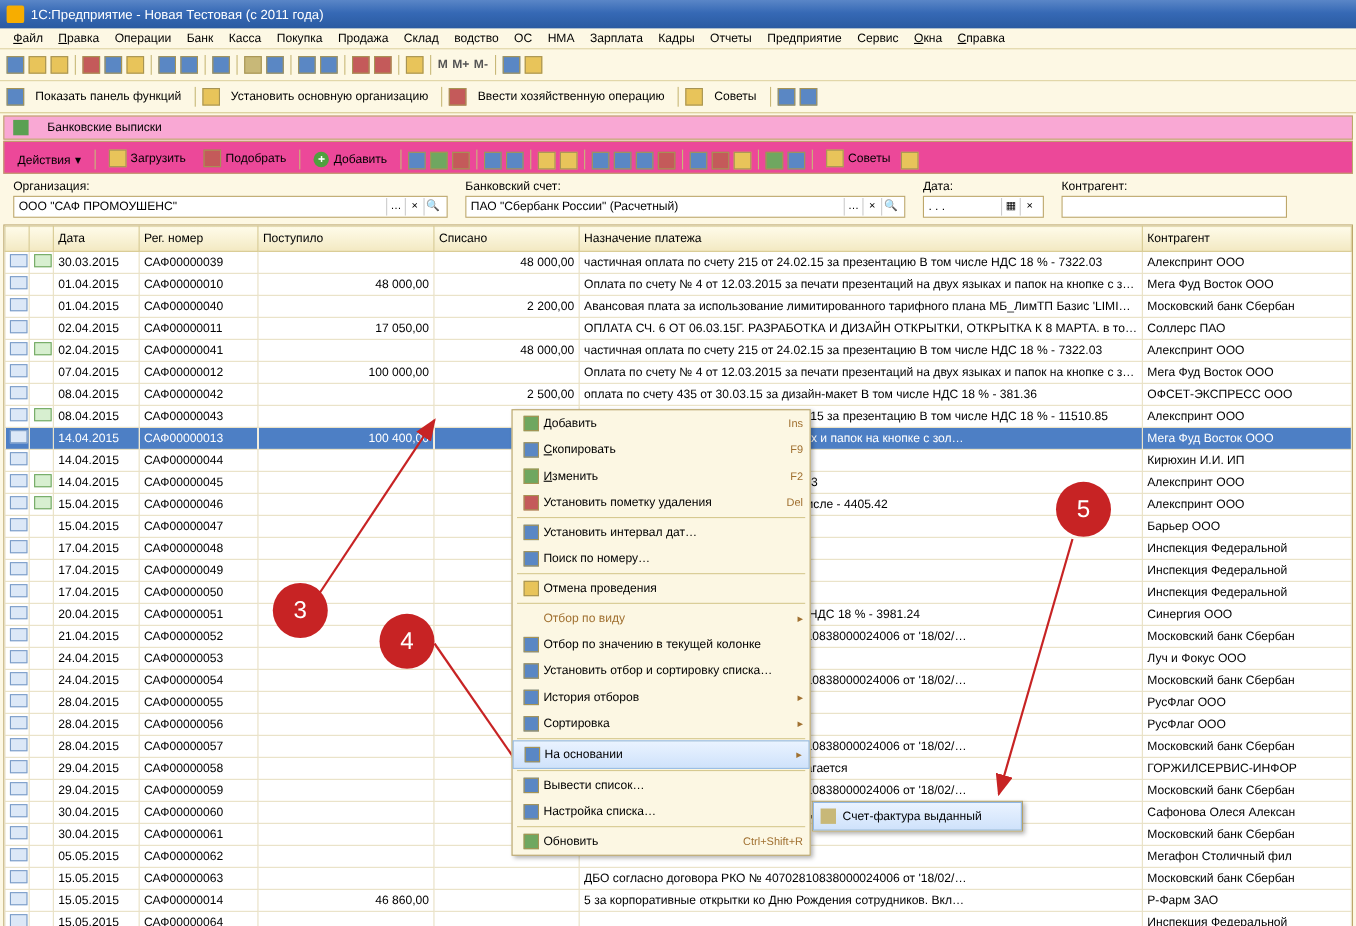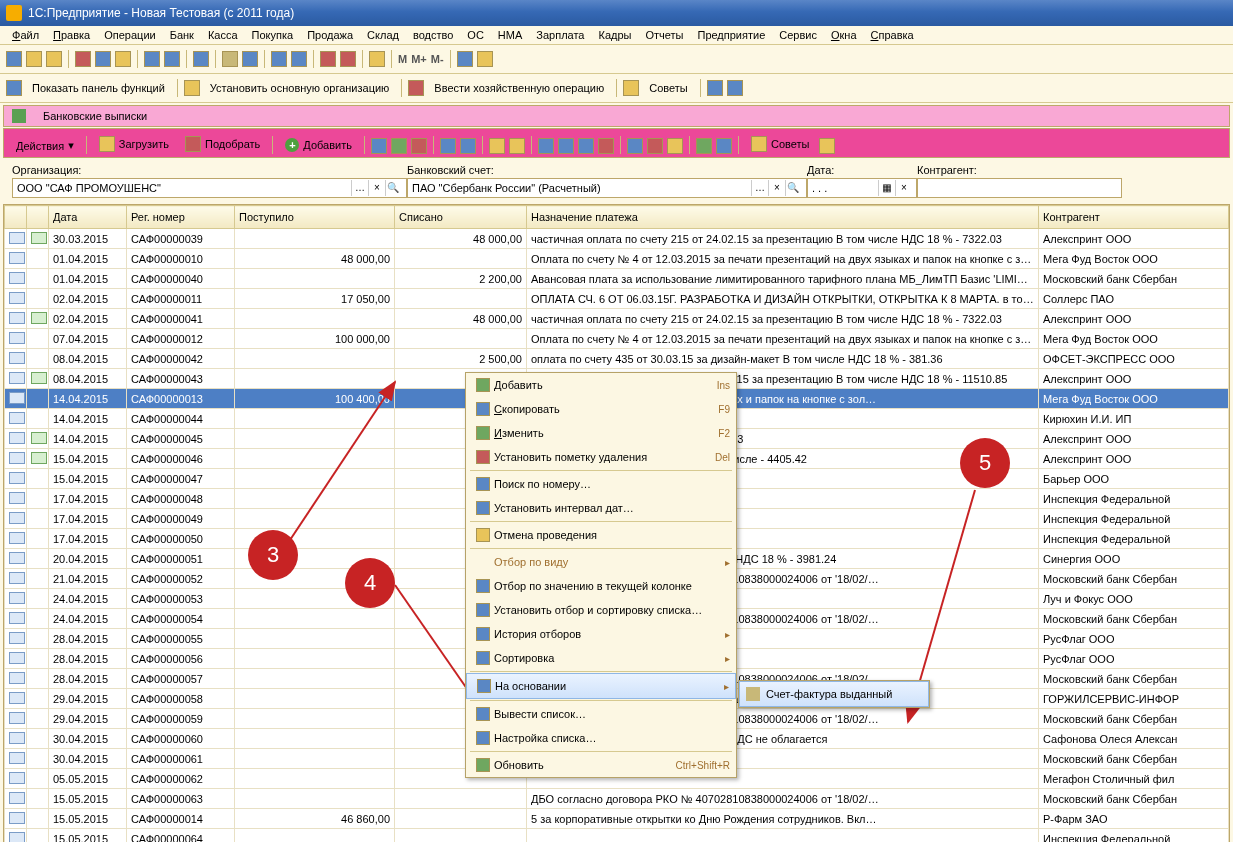--- a/index.html
+++ b/index.html
@@ -14,21 +14,21 @@
 .tbico.g{background:#6fa760}.tbico.r{background:#c45a5a}.tbico.bl{background:#5a87c4}.tbico.y{background:#e8c45a}
 .tsep{width:1px;height:18px;background:#c8b878;margin:0 2px}
 .txtbtn{padding:2px 6px;cursor:pointer;display:flex;align-items:center;gap:4px}
 .mtxt{font-weight:bold;color:#555}
 .doc-tab{background:#f9a8d4;border:1px solid #bda76a;margin:2px 3px 0;padding:3px 8px;display:flex;align-items:center;gap:17px}
 .doc-tab .gic{width:14px;height:14px;background:#5aa052;display:inline-block}
 .actionbar{background:#ec4899;border:1px solid #bda76a;margin:1px 3px 0;padding:3px 6px;display:flex;align-items:flex-end;gap:4px;height:22px}
 .actionbar .btn{padding:2px 6px;display:flex;align-items:center;gap:4px;cursor:pointer}
 .actionbar .sep{width:1px;height:18px;background:#c8b878;margin:0 2px}
 .plus{width:14px;height:14px;background:#4fa03f;border-radius:7px;display:inline-flex;align-items:center;justify-content:center;color:#fff;font-size:11px;font-weight:bold}
-.filters{display:flex;padding:6px 12px}
+.filters{display:flex;gap:16px;padding:6px 12px}
 .filters .field{display:flex;flex-direction:column;gap:2px}
 .filters label{font-size:11px}
 .filters .inp{height:18px;border:1px solid #bda76a;background:#fff;display:flex;align-items:center;padding:0 4px;position:relative}
 .filters .inp .val{flex:1;overflow:hidden;white-space:nowrap}
 .filters .inp .ctl{width:16px;height:16px;border-left:1px solid #ccc;text-align:center;line-height:16px;cursor:pointer;font-size:10px}
 .grid-wrap{border:1px solid #bda76a;margin:0 3px;background:#fff;height:640px;overflow:hidden;position:relative}
 .grid{width:100%;border-collapse:collapse;table-layout:fixed}
 .grid th{background:linear-gradient(#fefbe9,#f3e9c2);border:1px solid #d6c990;padding:2px 4px;text-align:left;font-weight:normal;height:18px}
 .grid td{border:1px solid #e8e0c4;padding:1px 4px;height:17px;overflow:hidden;white-space:nowrap;text-overflow:ellipsis}
 .grid .ic{width:22px;text-align:center}
@@ -39,21 +39,21 @@
 .ctxmenu{position:absolute;left:465px;top:372px;width:270px;background:#fcf7e3;border:1px solid #b6a268;box-shadow:2px 2px 4px rgba(0,0,0,.3);z-index:20}
 .ctxmenu .row{display:flex;align-items:center;padding:3px 6px;height:18px;cursor:pointer}
 .ctxmenu .row.hl{background:linear-gradient(#eaf3ff,#cfe2fb);border:1px solid #8fb7e6}
 .ctxmenu .ciw{width:22px;display:flex;justify-content:center}
 .ctxmenu .cic{width:14px;height:14px;background:#c8b878;display:inline-block;border:1px solid #a79454;box-sizing:border-box}
 .ctxmenu .cic.g{background:#6fa760}.ctxmenu .cic.r{background:#c45a5a}.ctxmenu .cic.bl{background:#5a87c4}.ctxmenu .cic.y{background:#e8c45a}
 .ctxmenu .lbl{flex:1;overflow:hidden;white-space:nowrap}
 .ctxmenu .lbl u{text-decoration:underline}
 .ctxmenu .sc{color:#a07030;margin-left:12px;font-size:10px}
 .ctxmenu hr{border:none;border-top:1px solid #d6c990;margin:1px 4px}
-.submenu{position:absolute;left:738px;top:680px;width:190px;background:#fcf7e3;border:1px solid #b6a268;box-shadow:2px 2px 4px rgba(0,0,0,.3);z-index:21}
+.submenu{position:absolute;left:738px;top:728px;width:190px;background:#fcf7e3;border:1px solid #b6a268;box-shadow:2px 2px 4px rgba(0,0,0,.3);z-index:21}
 .submenu .row{display:flex;align-items:center;padding:3px 6px;height:18px;cursor:pointer}
 .submenu .row.hl{background:linear-gradient(#eaf3ff,#cfe2fb);border:1px solid #8fb7e6}
 .submenu .cic{width:14px;height:14px;background:#c8b878;display:inline-block;margin-right:6px}
 .arrow{position:absolute;z-index:15}
 .badge{position:absolute;width:50px;height:50px;border-radius:25px;background:#c72324;color:#fff;display:flex;align-items:center;justify-content:center;font:22px Arial;z-index:18}
 </style>
 </head>
 <body>
 
 <div class="window">
@@ -593,27 +593,27 @@
           <span class="cic r"></span>
         </span>
         <span class="lbl">Установить пометку удаления</span>
         <span class="sc">Del</span>
       </div>
       <hr>
       <div class="row">
         <span class="ciw">
           <span class="cic bl"></span>
         </span>
+        <span class="lbl">Установить интервал дат…</span>
+      </div>
+      <div class="row">
+        <span class="ciw">
+          <span class="cic bl"></span>
+        </span>
         <span class="lbl">Поиск по номеру…</span>
-      </div>
-      <div class="row">
-        <span class="ciw">
-          <span class="cic bl"></span>
-        </span>
-        <span class="lbl">Установить интервал дат…</span>
       </div>
       <hr>
       <div class="row">
         <span class="ciw">
           <span class="cic y"></span>
         </span>
         <span class="lbl">Отмена проведения</span>
       </div>
       <hr>
       <div class="row">

